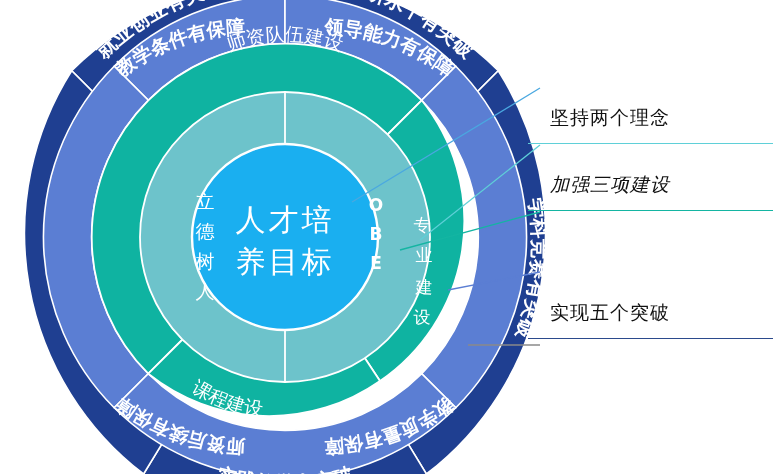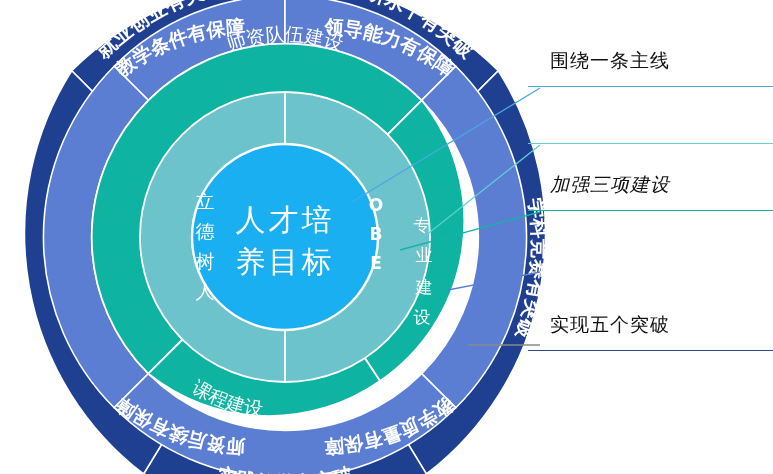--- a/index.html
+++ b/index.html
@@ -119,34 +119,31 @@
       <path stroke="#4aa8e0" d="M 352 202 L 540 88"></path>
       <path stroke="#5fd0d8" d="M 420 240 L 540 145"></path>
       <path stroke="#14b5a2" d="M 400 250 L 540 212"></path>
       <path stroke="#5b7ed3" d="M 448 290 L 540 272"></path>
       <path stroke="#8a8a8a" d="M 468 345 L 540 345"></path>
     </g>
   </svg>
 
   <div class="legend">
 
-    <div class="legend-item" style="top:48px;">
-      <div class="legend-label">围绕一条主线</div>
-      <div class="legend-rule" style="top:38px;border-top-color:#4aa8e0;"></div>
-    </div>
 
     <div class="legend-item" style="top:105px;">
+      <div class="legend-label">坚持两个理念</div>
       <div class="legend-rule" style="top:38px;border-top-color:#5fd0d8;"></div>
     </div>
 
     <div class="legend-item" style="top:172px;font-style:italic;">
       <div class="legend-label">加强三项建设</div>
       <div class="legend-rule" style="top:38px;border-top-color:#14b5a2;"></div>
     </div>
 
 
-    <div class="legend-item" style="top:312px;">
+    <div class="legend-item" style="top:300px;">
       <div class="legend-label">实现五个突破</div>
       <div class="legend-rule" style="top:38px;border-top-color:#2b4a8c;"></div>
     </div>
 
   </div>
 </div>
 
 </body></html>

